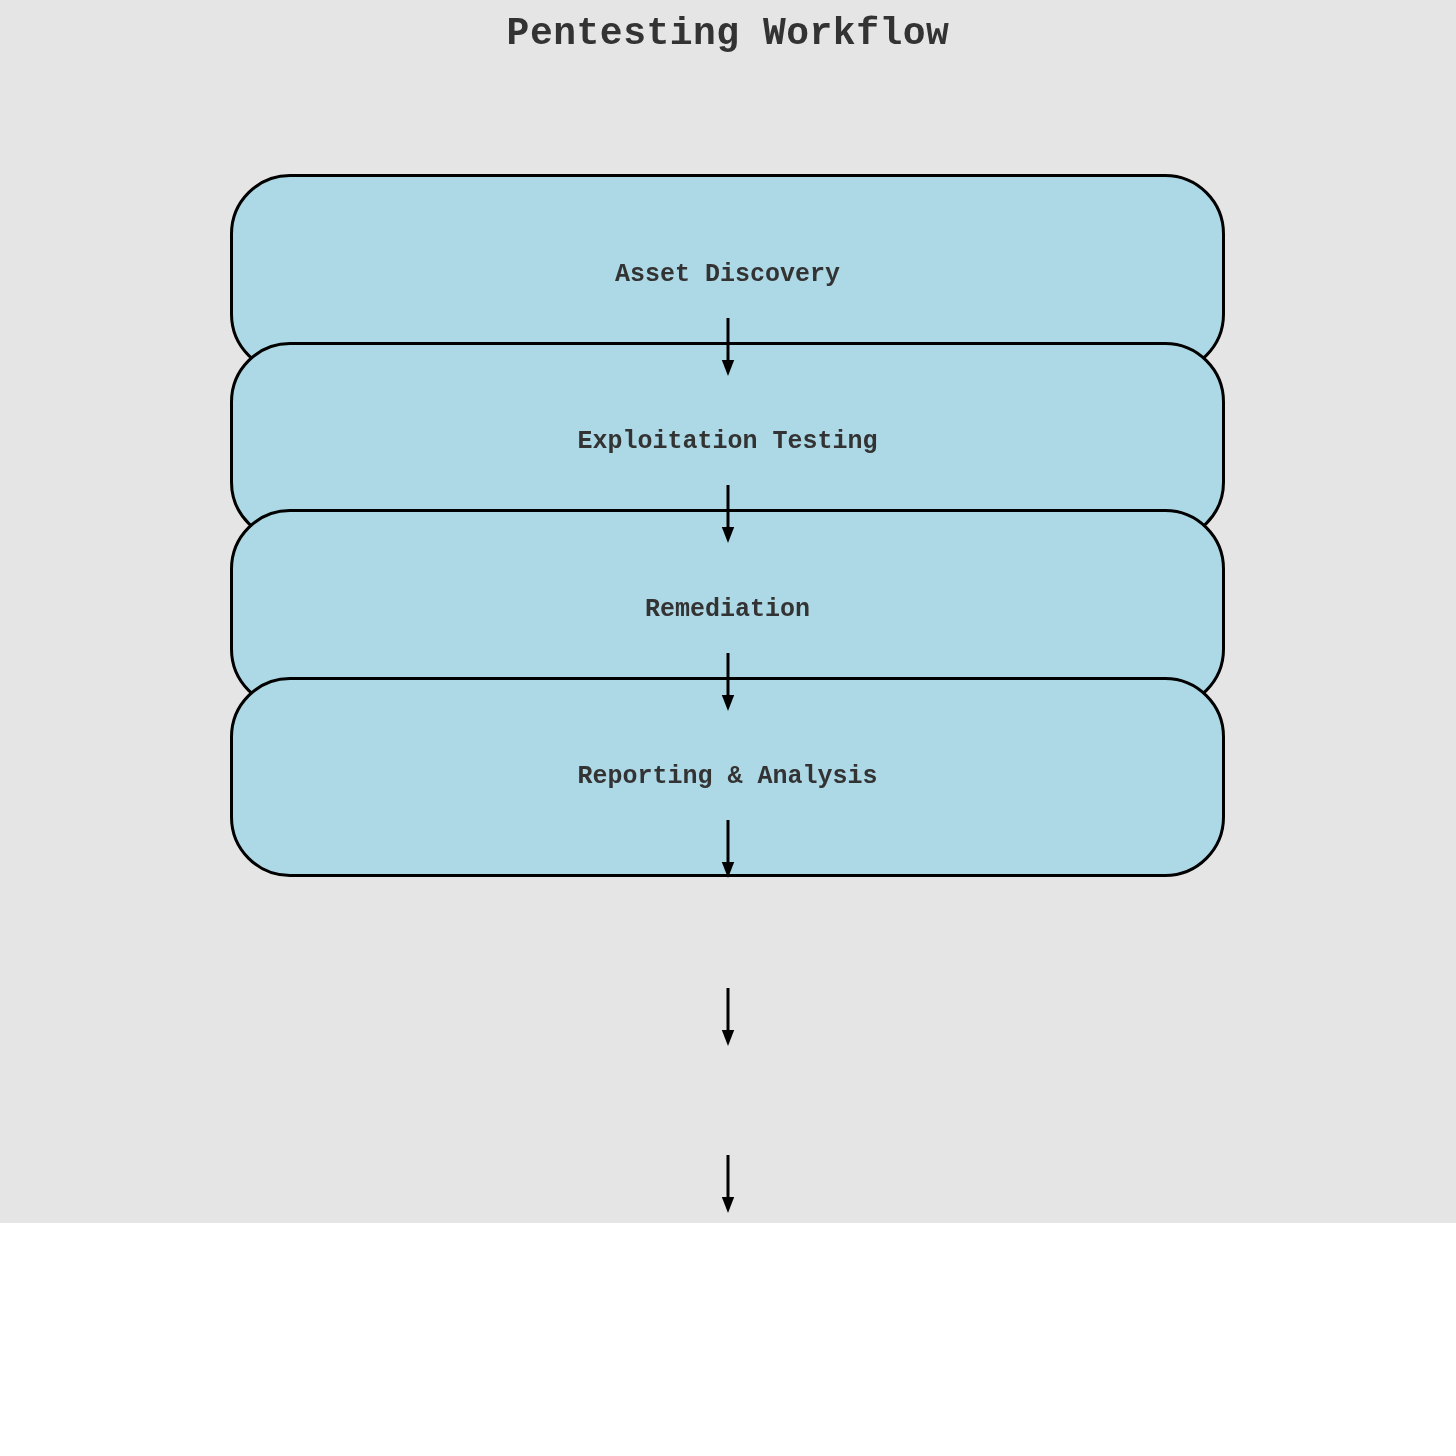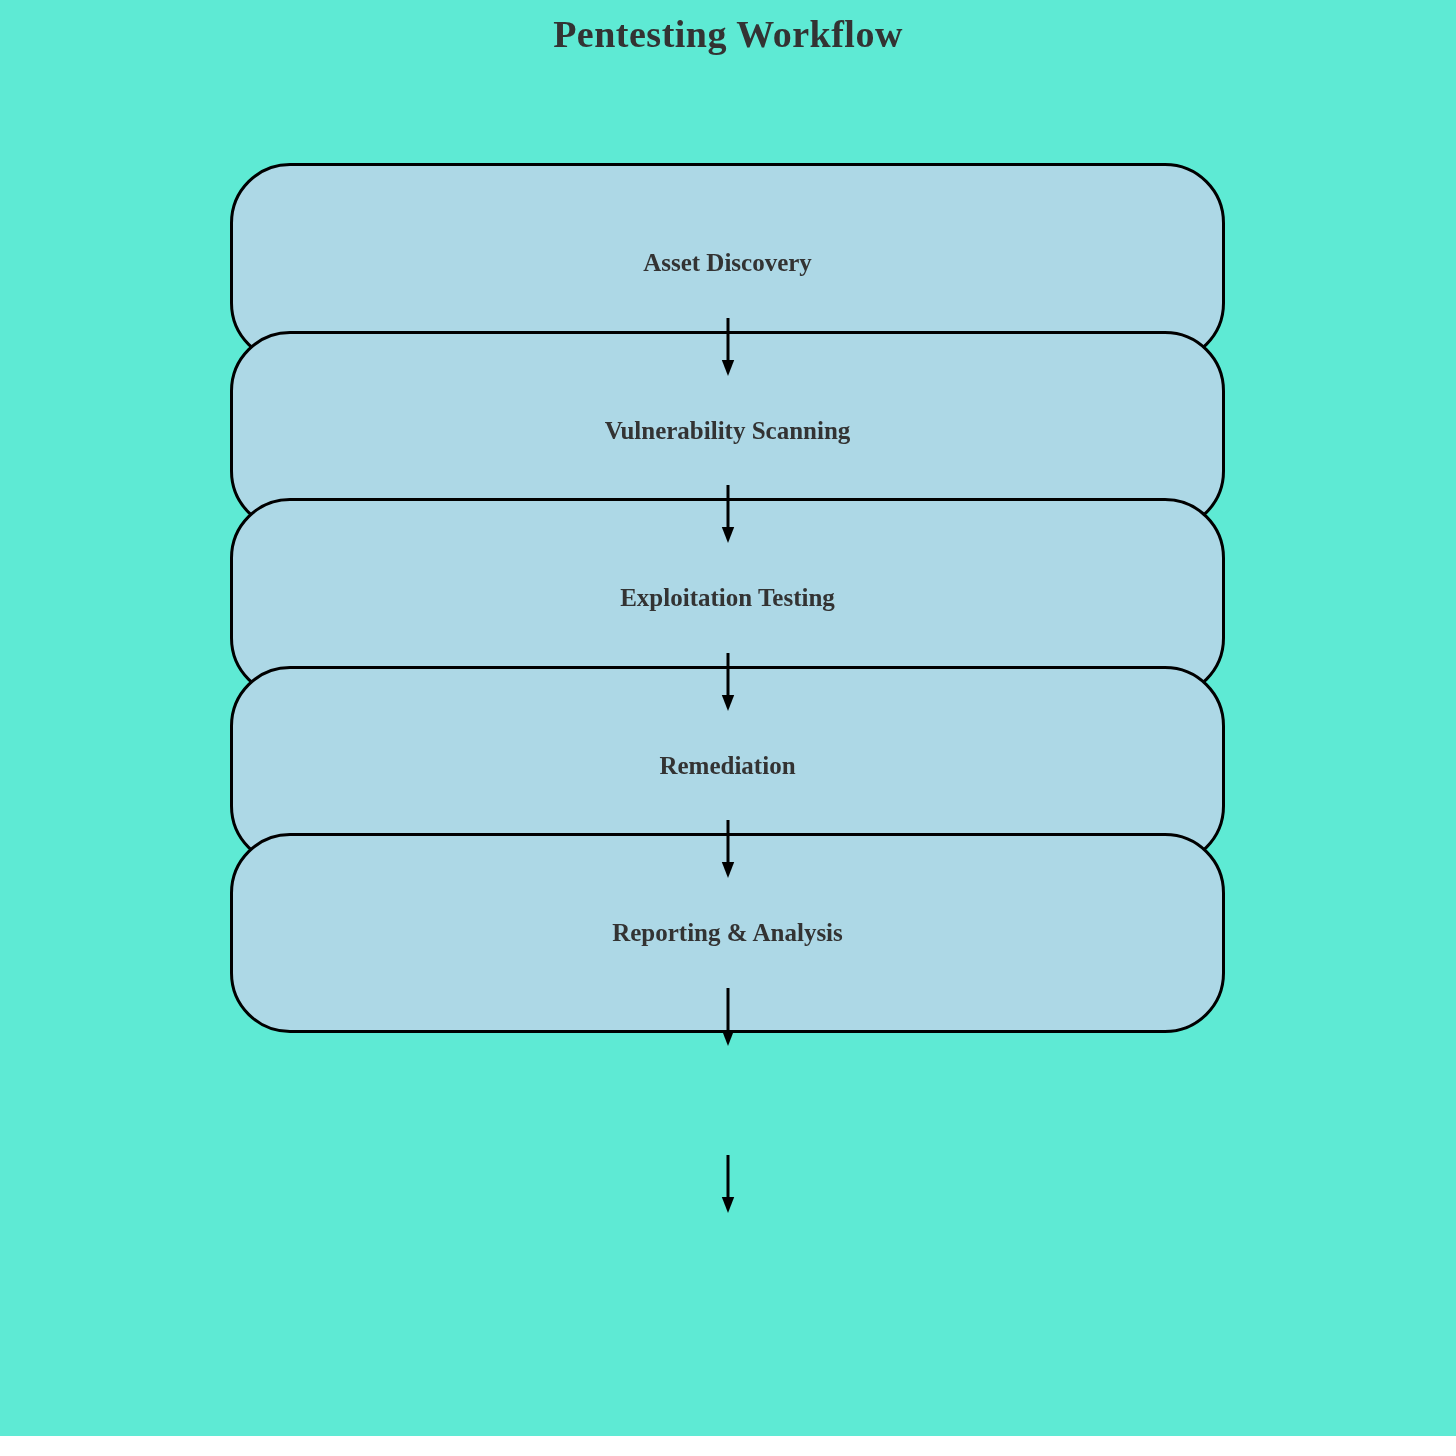--- a/index.html
+++ b/index.html
@@ -3,41 +3,41 @@
 <meta charset="utf-8">
 <style>
   html, body {
     margin: 0;
     padding: 0;
     background: #ffffff;
   }
   .canvas {
     position: relative;
     width: 1456px;
-    height: 1436px;
-    background: #5eead4;
-    font-family: Liberation Serif, serif;
+    height: 1223px;
+    background: #e5e5e5;
+    font-family: Liberation Mono, monospace;
     overflow: hidden;
   }
   .title {
     position: absolute;
     top: 12px;
     left: 0;
     width: 100%;
     margin: 0;
     text-align: center;
     font-size: 38px;
     font-weight: bold;
     color: #333333;
     letter-spacing: 0.5px;
   }
   .stack {
     position: absolute;
     left: 230px;
-    top: 163px;
+    top: 174px;
     width: 995px;
   }
   .stage-box {
     position: relative;
     height: 200px;
     box-sizing: border-box;
     background: #add8e6;
     border: 3.5px solid #000000;
     border-radius: 60px;
     display: flex;
@@ -71,23 +71,20 @@
 
 <div class="canvas">
 
   <h1 class="title">Pentesting Workflow</h1>
 
   <div class="stack">
     <div class="stage-box">
       <span class="stage-label">Asset Discovery</span>
     </div>
     <div class="stage-box">
-      <span class="stage-label">Vulnerability Scanning</span>
-    </div>
-    <div class="stage-box">
       <span class="stage-label">Exploitation Testing</span>
     </div>
     <div class="stage-box">
       <span class="stage-label">Remediation</span>
     </div>
     <div class="stage-box">
       <span class="stage-label">Reporting &amp; Analysis</span>
     </div>
   </div>
 

